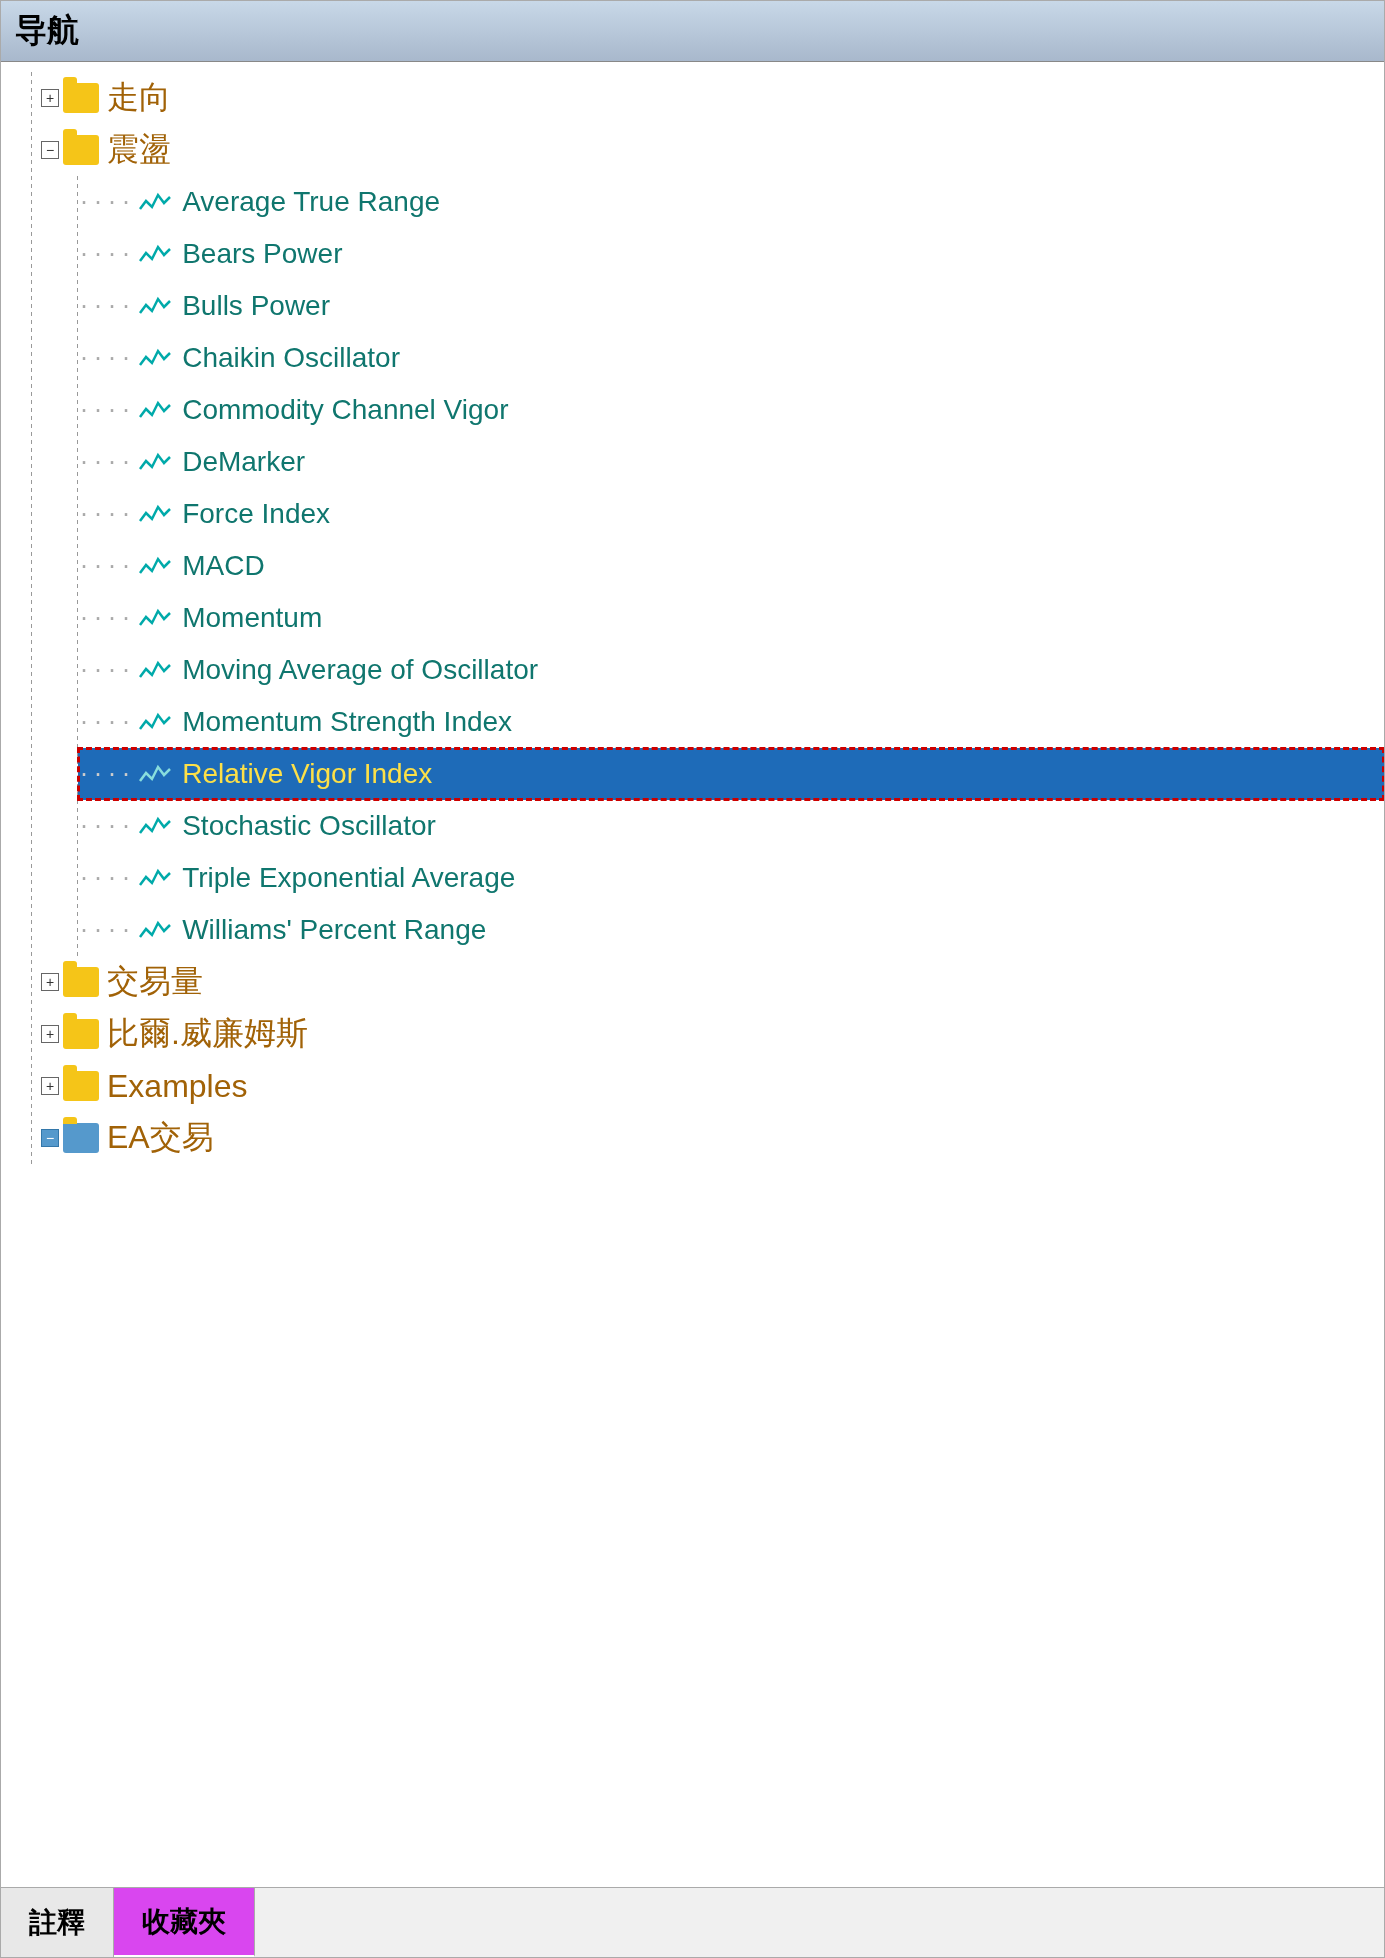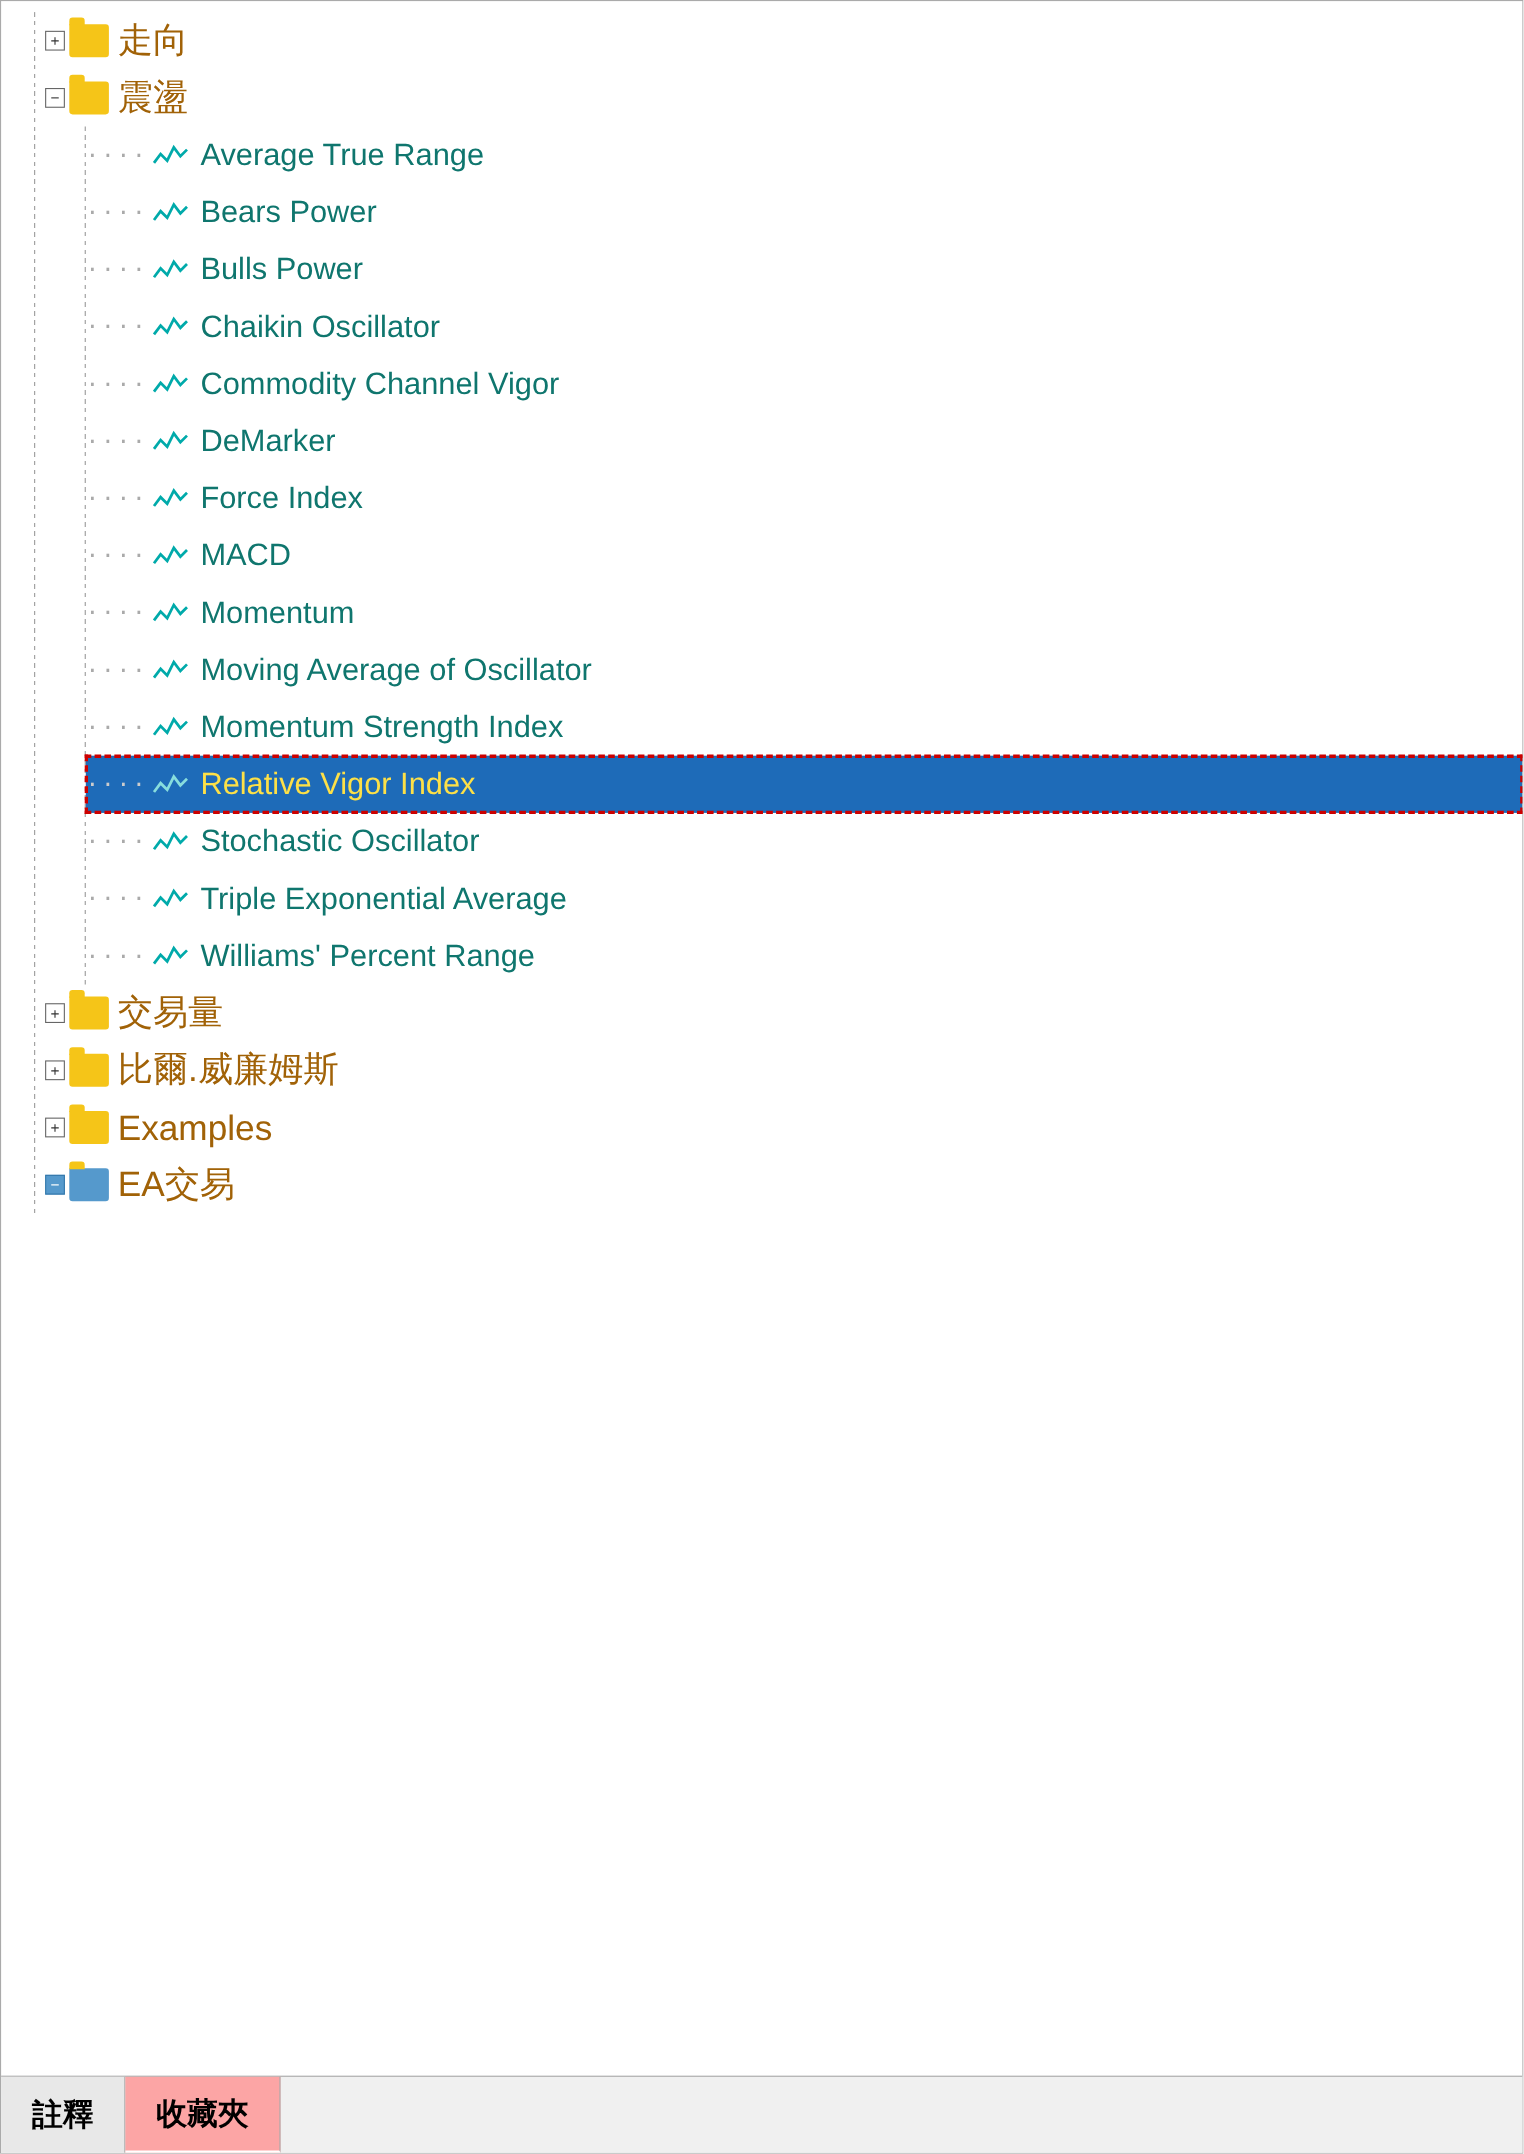--- a/index.html
+++ b/index.html
@@ -118,37 +118,40 @@
       font-weight: bold;
       color: #000;
       border-right: 1px solid #aaa;
       display: flex;
       align-items: center;
       background: #e8e8e8;
       cursor: pointer;
     }
 
     .footer-tab.active {
-      background: #fca5a5;
+      background: #d946ef;
       border-bottom: 2px solid #fff;
     }
 
     
     .icon-svg {
       width: 34px;
       height: 26px;
       margin-right: 10px;
       flex-shrink: 0;
     }
   </style>
 </head>
 <body>
 
 <div class="panel">
 
+  <div class="panel-header">
+    <span>导航</span>
+  </div>
 
   <div class="tree-container">
 
     <div style="display:flex; flex-direction:row; padding-left: 20px;">
 
       <div style="display:flex; flex-direction:column; align-items:center; width:20px; padding-top:0;">
         <div style="width:1px; background: repeating-linear-gradient(to bottom, #999 0px, #999 4px, transparent 4px, transparent 8px); flex:1;"></div>
       </div>
 
       <div style="flex:1;">

